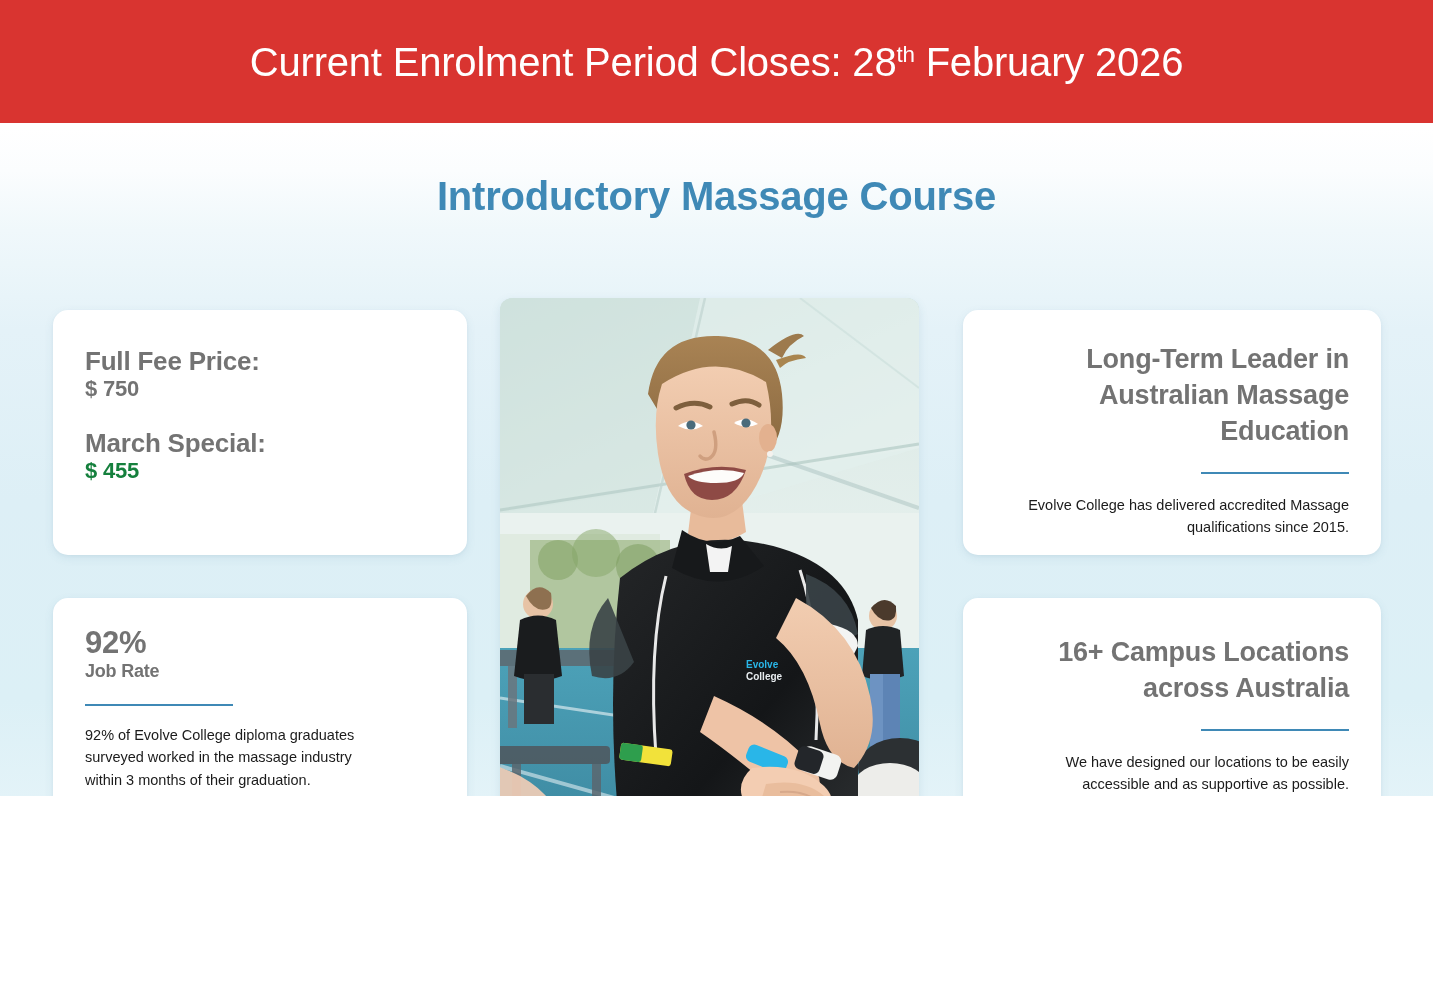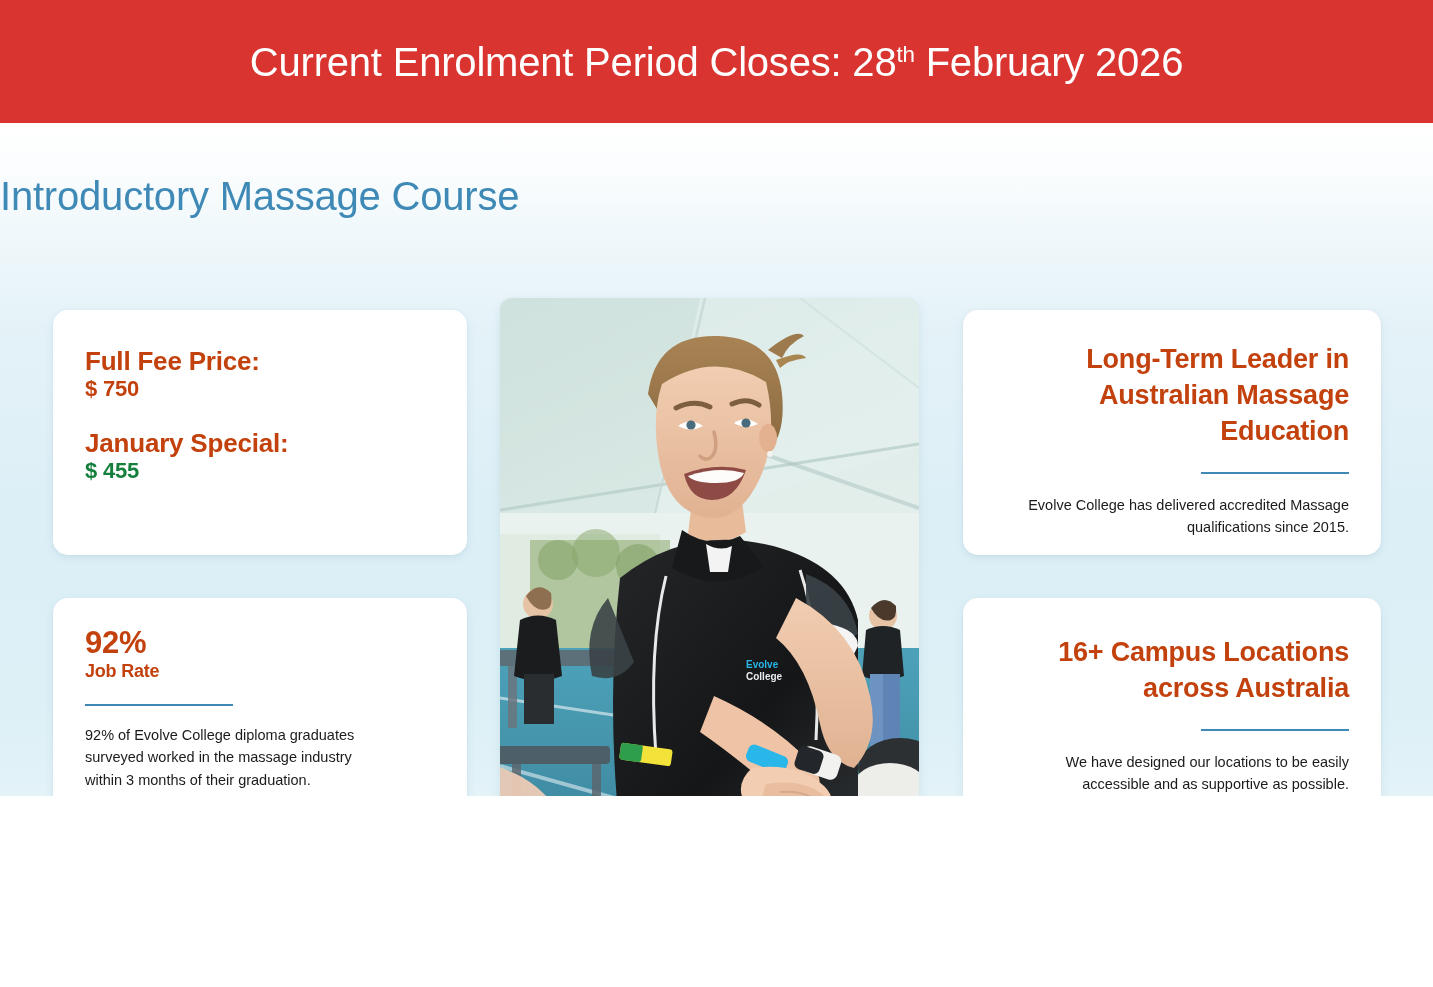--- a/index.html
+++ b/index.html
@@ -45,44 +45,44 @@
   }
   .banner-text sup {
     font-size:0.56em;
     vertical-align:super;
     line-height:0;
   }
   
   .page-title {
     position:absolute;
     left:0; top:172px; width:1433px;
-    text-align:left;
+    text-align:center;
     color:#3f89b6;
     font-size:40px;
-    font-weight:400;
+    font-weight:700;
     letter-spacing:-0.2px;
     line-height:1.2;
   }
   
   .card {
     position:absolute;
     background:#ffffff;
     border-radius:15px;
     box-shadow:0 3px 10px rgba(70,120,150,0.10), 0 1px 3px rgba(70,120,150,0.06);
   }
   #card-fees     { left:53px;  top:310px; width:414px; height:245px; }
   #card-jobrate  { left:53px;  top:598px; width:414px; height:240px; }
   #card-leader   { left:963px; top:310px; width:418px; height:245px; }
   #card-campus   { left:963px; top:598px; width:418px; height:240px; }
 
   .card-inner { padding:0 32px; height:100%; position:relative; }
   .card-inner.right { text-align:right; }
 
   .heading-blue {
-    color:#c2410c;
+    color:#737373;
     font-weight:bold;
     letter-spacing:-0.2px;
   }
   .price-label  { font-size:26px; line-height:1.16; }
   .price-value  { font-size:22px; line-height:1.16; }
   .price-value.red { color:#15803d; }
 
   .fees-block { position:absolute; left:32px; top:36px; }
   .fees-gap   { height:26px; }
 
@@ -139,21 +139,21 @@
   </div>
 
   <h1 class="page-title">Introductory Massage Course</h1>
 
   <div class="card" id="card-fees">
     <div class="card-inner">
       <div class="fees-block">
         <div class="heading-blue price-label">Full Fee Price:</div>
         <div class="heading-blue price-value">$ 750</div>
         <div class="fees-gap"></div>
-        <div class="heading-blue price-label">January Special:</div>
+        <div class="heading-blue price-label">March Special:</div>
         <div class="heading-blue price-value red">$ 455</div>
       </div>
     </div>
   </div>
 
   <div class="card" id="card-jobrate">
     <div class="card-inner">
       <div class="jobrate-block">
         <div class="heading-blue stat-big">92%</div>
         <div class="heading-blue stat-sub">Job Rate</div>

